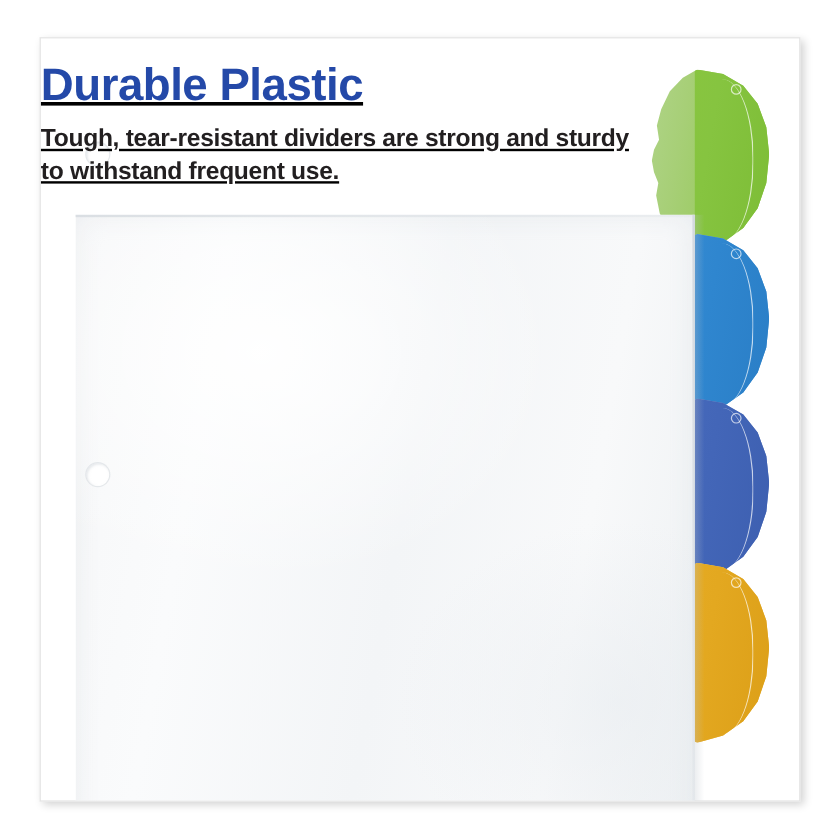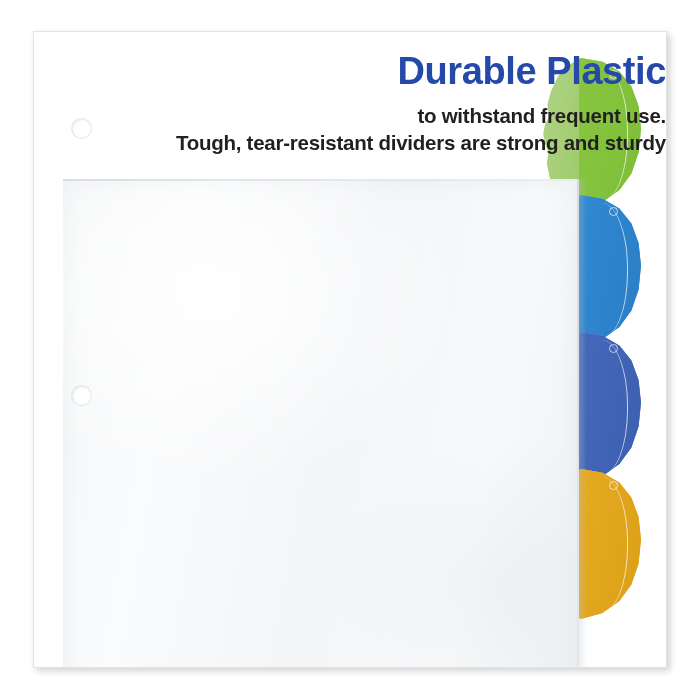--- a/index.html
+++ b/index.html
@@ -29,22 +29,23 @@
     overflow: hidden;
     box-sizing: border-box;
   }
 
   
   #headline-block {
     position: absolute;
     left: 0;
     top: 0;
     width: 100%;
-    text-align: right;
+    text-align: left;
     z-index: 40;
+    text-decoration: underline;
   }
   #page-title {
     margin: 0;
     padding-top: 19px;
     font-size: 38px;
     font-weight: bold;
     letter-spacing: -0.4px;
     color: #2449a8;
     line-height: 1.08;
     font-family: "Liberation Sans", sans-serif;
@@ -281,18 +282,18 @@
 
     <div id="sheet-edge-shadow"></div>
 
     <div class="punch-hole" id="punch-hole-top"></div>
     <div class="punch-hole" id="punch-hole-bottom"></div>
   </div>
 
   <div id="headline-block">
     <h1 id="page-title">Durable Plastic</h1>
     <p id="subtitle">
+      <span class="subtitle-line">Tough, tear-resistant dividers are strong and sturdy</span>
       <span class="subtitle-line">to withstand frequent use.</span>
-      <span class="subtitle-line">Tough, tear-resistant dividers are strong and sturdy</span>
     </p>
   </div>
 
 </div>
 
 </body></html>

